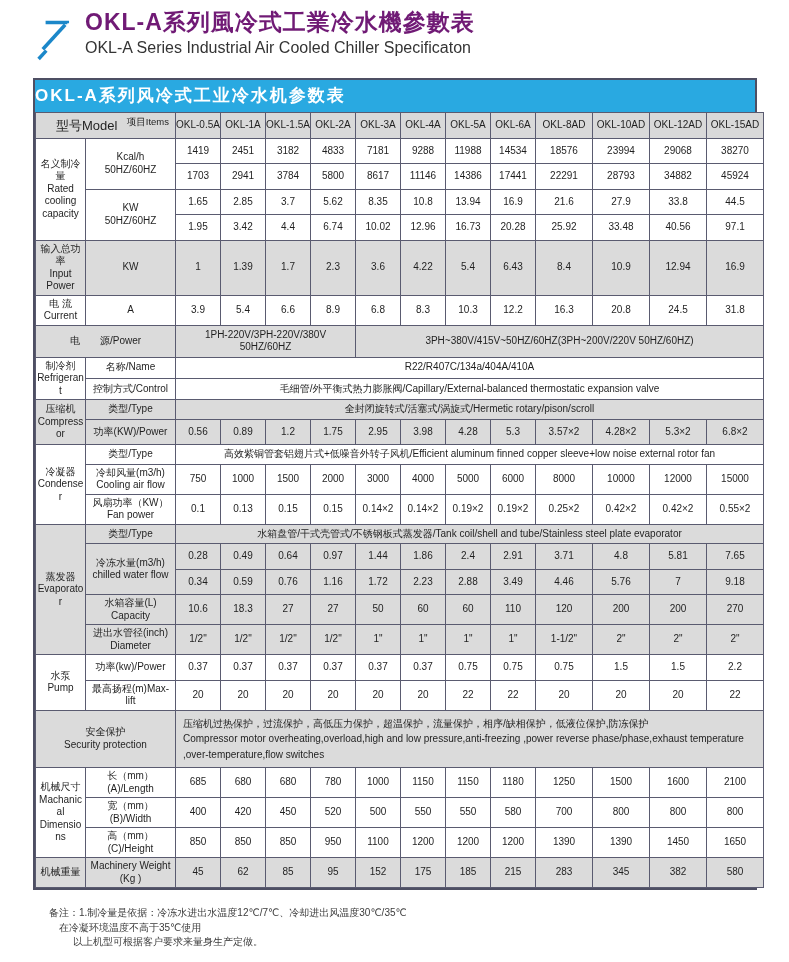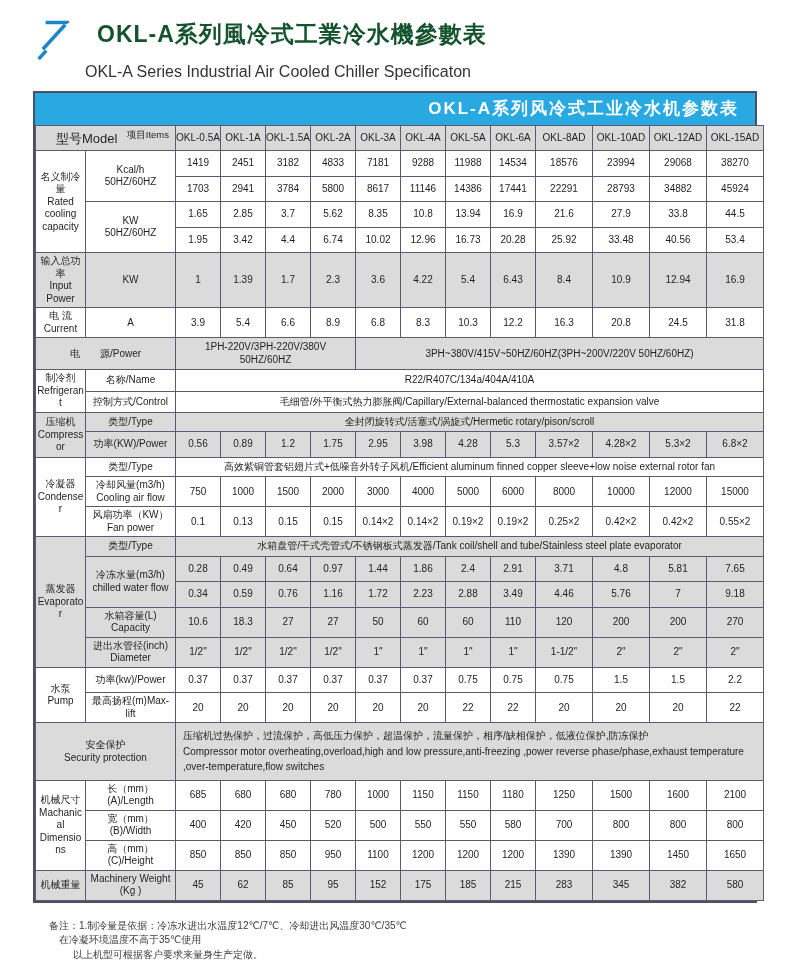--- a/index.html
+++ b/index.html
@@ -8,27 +8,27 @@
     font-family:"Liberation Sans","DejaVu Sans",sans-serif;
     color:#222;
     -webkit-font-smoothing:antialiased;
   }
   .sheet{padding:8px 32px 12px 33px;}
 
   
   .page-head{display:flex;align-items:flex-start;gap:10px;margin-bottom:10px;}
   .logo{flex:0 0 auto;margin-top:4px;}
   .titles{display:flex;flex-direction:column;}
-  .title-zh{font-size:23px;font-weight:bold;color:#14532d;letter-spacing:1px;line-height:1.25;margin:12px;}
+  .title-zh{font-size:23px;font-weight:bold;color:#701a75;letter-spacing:1px;line-height:1.25;margin:0;}
   .title-en{font-size:16px;font-weight:normal;color:#343434;line-height:1.2;margin:1px 0 0 0;}
 
   
   .tbl-wrap{border:2px solid #4e4f63;}
   .blue-bar{
-    background:#29a9e1;color:#ffffff;text-align:right;
+    background:#29a9e1;color:#ffffff;text-align:left;
     font-size:17px;font-weight:bold;letter-spacing:2px;
     padding:4px 16px 5px 0;
   }
   table{border-collapse:collapse;table-layout:fixed;width:100%;font-size:10px;color:#1f1f1f;}
   td,th{
     border:1px solid #5a5b70;
     padding:2px 1px;text-align:center;vertical-align:middle;
     white-space:pre-line;word-wrap:break-word;line-height:1.25;
     font-weight:normal;
   }
@@ -175,21 +175,21 @@
             <td class="num">3.42</td>
             <td class="num">4.4</td>
             <td class="num">6.74</td>
             <td class="num">10.02</td>
             <td class="num">12.96</td>
             <td class="num">16.73</td>
             <td class="num">20.28</td>
             <td class="num">25.92</td>
             <td class="num">33.48</td>
             <td class="num">40.56</td>
-            <td class="num">53.4</td>
+            <td class="num">97.1</td>
           </tr>
           <tr class="shaded">
             <td class="lab">输入总功率
 Input Power</td>
             <td class="sub">KW</td>
             <td class="num">1</td>
             <td class="num">1.39</td>
             <td class="num">1.7</td>
             <td class="num">2.3</td>
             <td class="num">3.6</td>

